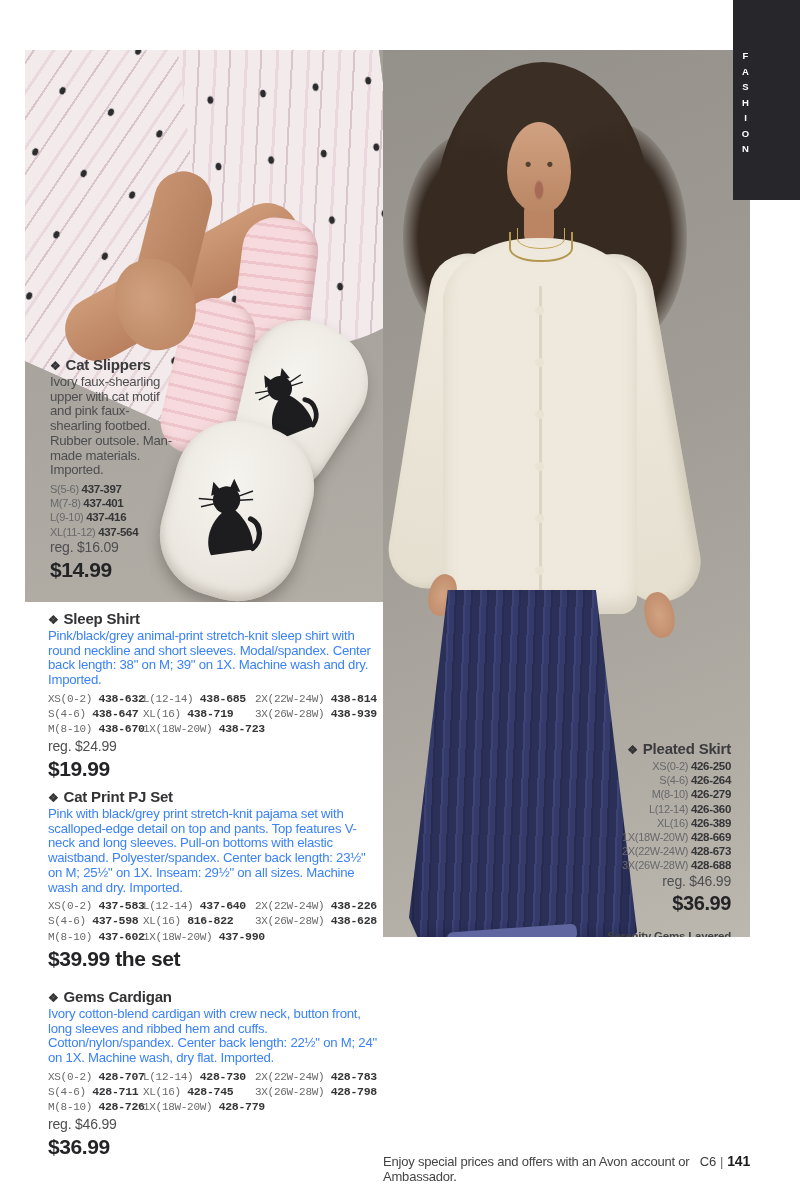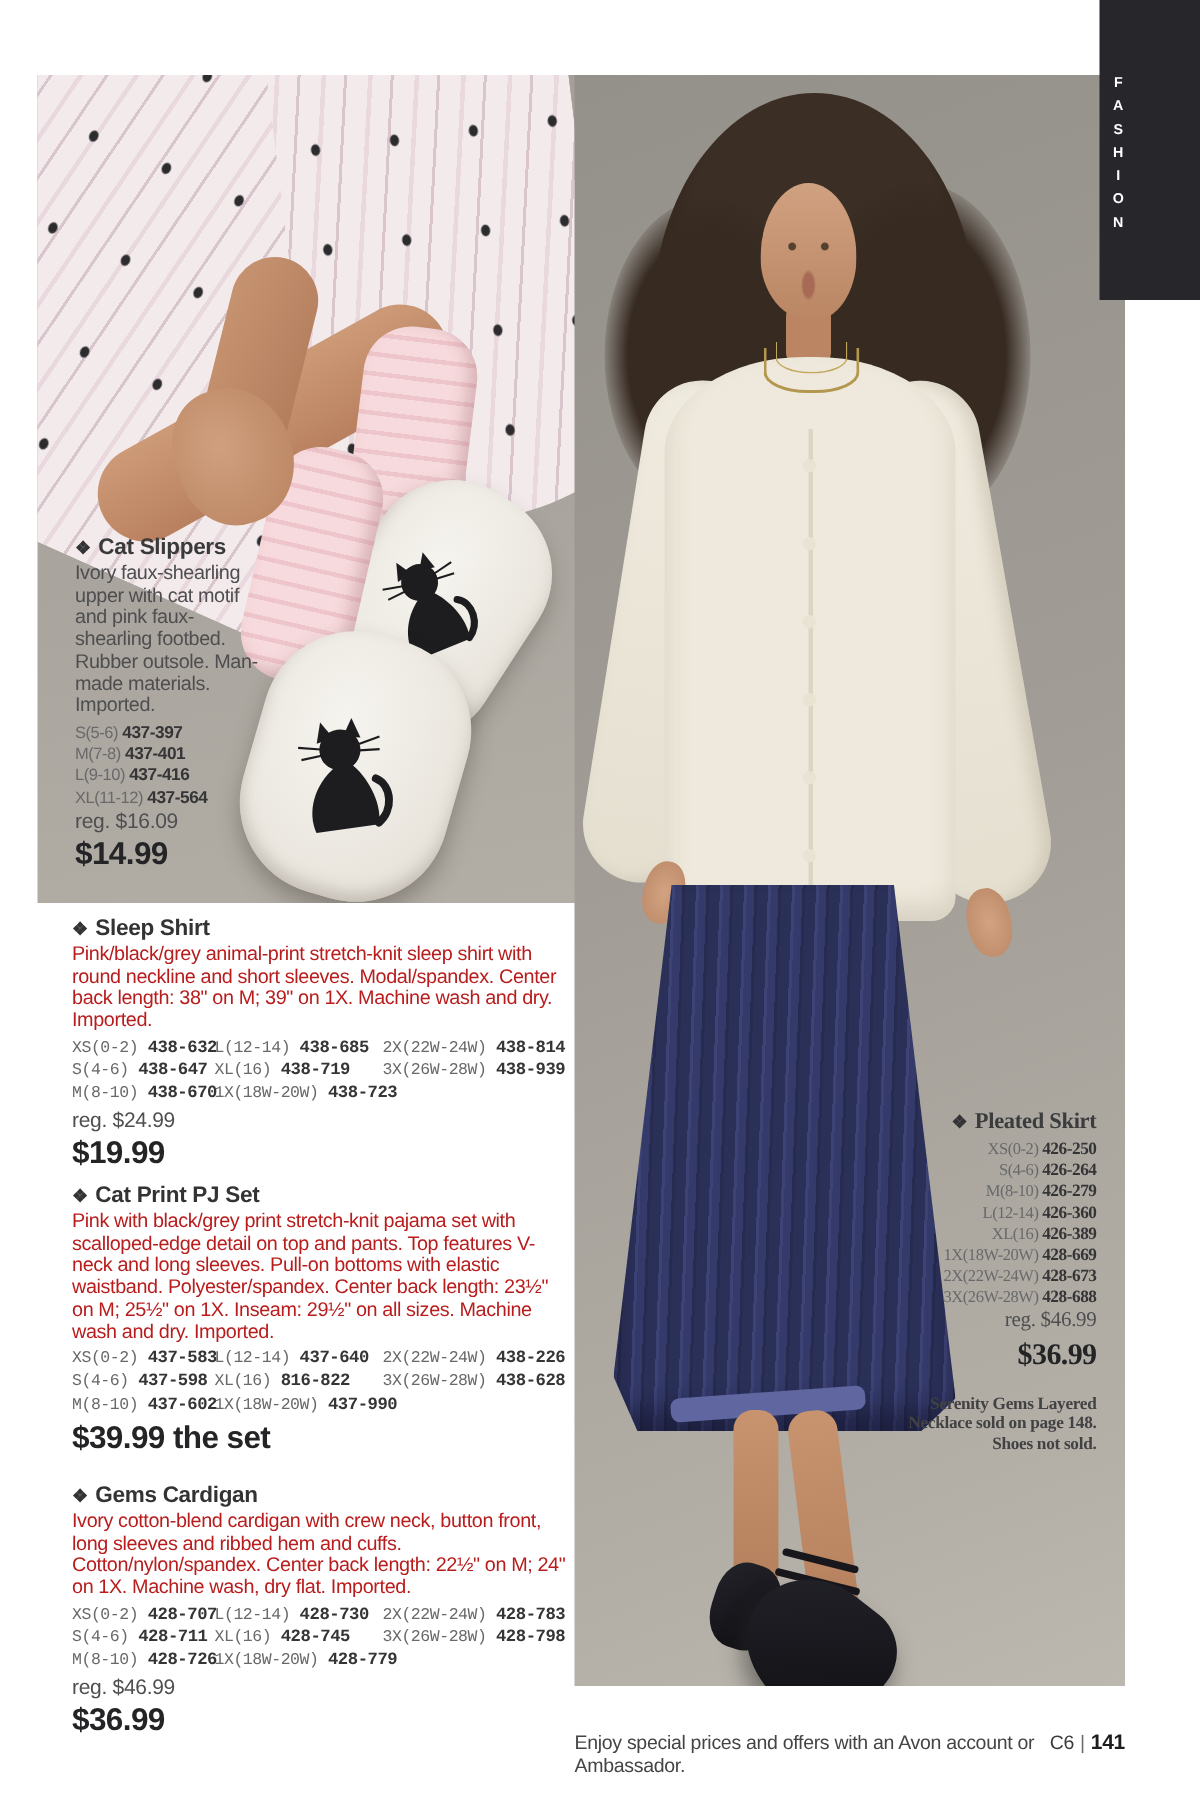--- a/index.html
+++ b/index.html
@@ -3,22 +3,22 @@
 <meta charset="utf-8">
 <style>
   html,body{margin:0;padding:0;background:#ffffff;}
   .page{position:relative;width:800px;height:1200px;background:#ffffff;overflow:hidden;
         font-family:"Liberation Sans",sans-serif;-webkit-font-smoothing:antialiased;}
 
   
   .photo{position:absolute;overflow:hidden;}
   .photo-left{left:25px;top:50px;width:360px;height:552px;
       background:linear-gradient(170deg,#a39e97 0%,#a9a49d 55%,#b2ada5 100%);}
-  .photo-right{left:383px;top:50px;width:367px;height:1074px;
-      background:linear-gradient(160deg,#94908a 0%,#a19d96 45%,#b3afa7 85%,#bcb8b0 100%);font-family:Liberation Serif, serif;}
+  .photo-right{left:383px;top:50px;width:367px;height:887px;
+      background:linear-gradient(160deg,#94908a 0%,#a19d96 45%,#b3afa7 85%,#bcb8b0 100%);}
 
   
   .pj{position:absolute;border-radius:46px;
       background:
         radial-gradient(#2c2c2e 2.6px, rgba(0,0,0,0) 3.4px),
         repeating-linear-gradient(100deg,#f3eaec 0 14px,#e9d8dd 14px 17px,#f3eaec 17px 29px,#d9c6cc 29px 31px);
       background-size:53px 67px,auto;}
   .pj-a{left:-70px;top:-90px;width:360px;height:430px;transform:rotate(24deg);}
   .pj-b{left:168px;top:-60px;width:200px;height:360px;transform:rotate(-7deg);
       border-radius:30px 30px 60% 55%/30px 30px 46px 40px;}
@@ -93,21 +93,21 @@
       border-radius:52% 34% 42% 58%/55% 40% 42% 52%;box-shadow:4px 10px 14px rgba(50,48,44,.5);}
 
   
   .fashion-tab{position:absolute;left:733px;top:0;width:67px;height:200px;background:#26262b;z-index:6;}
   .fashion-tab span{position:absolute;left:7px;top:50px;writing-mode:vertical-rl;text-orientation:upright;
       color:#ffffff;font-size:9.5px;font-weight:700;letter-spacing:4.5px;}
 
   
   .ptitle{font-size:15px;font-weight:700;color:#333335;letter-spacing:-.2px;margin:0 0 2px 0;}
   .marker{font-size:12px;margin-right:5px;color:#333335;}
-  .pdesc{font-size:13.2px;line-height:14.7px;color:#b91c1c;letter-spacing:-.25px;margin:0 0 4px 0;}
+  .pdesc{font-size:13.2px;line-height:14.7px;color:#3b82f6;letter-spacing:-.25px;margin:0 0 4px 0;}
   .sizegrid{display:grid;grid-template-columns:95px 112px 1fr;row-gap:1px;margin:0 0 2px 0;font-family:Liberation Mono, monospace;}
   .srow{font-size:11px;color:#69696b;letter-spacing:-.3px;line-height:13.2px;white-space:nowrap;}
   .srow .num{font-weight:700;color:#353537;font-size:11.5px;}
   .sizestack .srow{line-height:14.2px;}
   .reg{font-size:14px;color:#4f4f51;letter-spacing:-.2px;}
   .price{font-size:21px;font-weight:700;color:#242426;letter-spacing:-.4px;margin-top:3px;}
 
   .prod{position:absolute;left:48px;width:332px;}
   .p-sleep{top:610px;}
   .p-pj{top:788px;}

